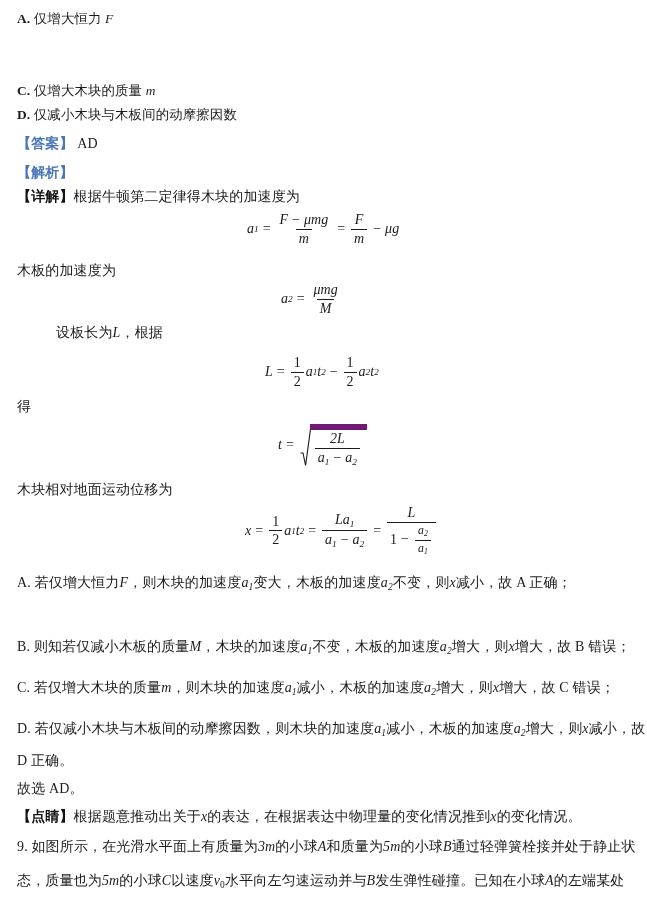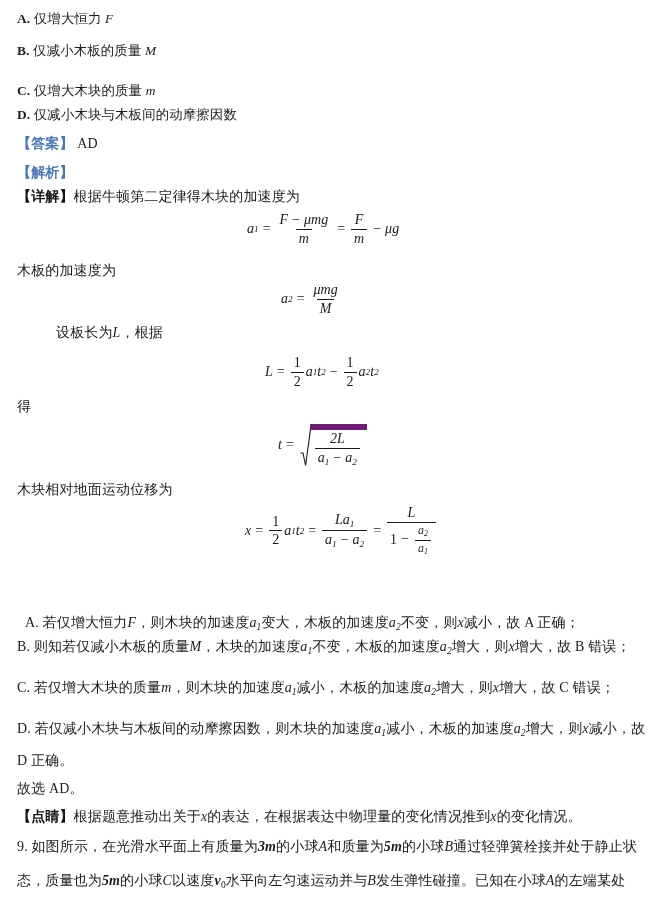--- a/index.html
+++ b/index.html
@@ -34,21 +34,21 @@
   .opt .tag { font-weight: 600; }
   .marker-blue {
     color: #4a76b8;
     font-weight: 700;
   }
   .marker-black {
     color: #131313;
     font-weight: 700;
   }
   .it { font-style: italic; }
-  .bi { font-style: italic; font-weight: 700; }
+  .bi { font-style: italic; font-weight: 400; }
   .sub {
     font-size: 0.68em;
     vertical-align: -0.28em;
     font-style: italic;
   }
   .subn {
     font-size: 0.68em;
     vertical-align: -0.28em;
     font-style: normal;
   }
@@ -113,25 +113,20 @@
 <body>
 
 <div class="page">
 
   <div class="line opt" style="top:10px;">
     <span class="tag">A.</span>
     <span>仅增大恒力</span>
     <span class="it">F</span>
   </div>
 
-  <div class="line opt" style="top:42px;">
-    <span class="tag">B.</span>
-    <span>仅减小木板的质量</span>
-    <span class="it">M</span>
-  </div>
 
   <div class="line opt" style="top:74px;margin-top:8px;">
     <span class="tag">C.</span>
     <span>仅增大木块的质量</span>
     <span class="it">m</span>
   </div>
 
   <div class="line opt" style="top:106px;">
     <span class="tag">D.</span>
     <span>仅减小木块与木板间的动摩擦因数</span>
@@ -247,21 +242,21 @@
     <span class="op">=</span>
     <span class="frac">
       <span class="num v">L</span>
       <span class="den"><span>1</span><span class="op">−</span><span class="frac small">
             <span class="num"><span class="v">a</span><span class="mathvar-sub">2</span></span>
             <span class="den"><span class="v">a</span><span class="mathvar-sub">1</span></span>
           </span></span>
     </span>
   </div>
 
-  <div class="line" style="top:614px;margin-left:8px;">
+  <div class="line" style="top:574px;">
     <span class="tag">A.</span>
     <span>若仅增大恒力</span><span class="it">F</span><span>，则木块的加速度</span><span class="it">a</span><span class="sub">1</span><span>变大，木板的加速度</span><span class="it">a</span><span class="sub">2</span><span>不变，则</span><span class="it">x</span><span>减小，故 A 正确；</span>
   </div>
 
   <div class="line" style="top:638px;">
     <span class="tag">B.</span>
     <span>则知若仅减小木板的质量</span><span class="it">M</span><span>，木块的加速度</span><span class="it">a</span><span class="sub">1</span><span>不变，木板的加速度</span><span class="it">a</span><span class="sub">2</span><span>增大，则</span><span class="it">x</span><span>增大，故 B 错误；</span>
   </div>
 
   <div class="line" style="top:679px;">

